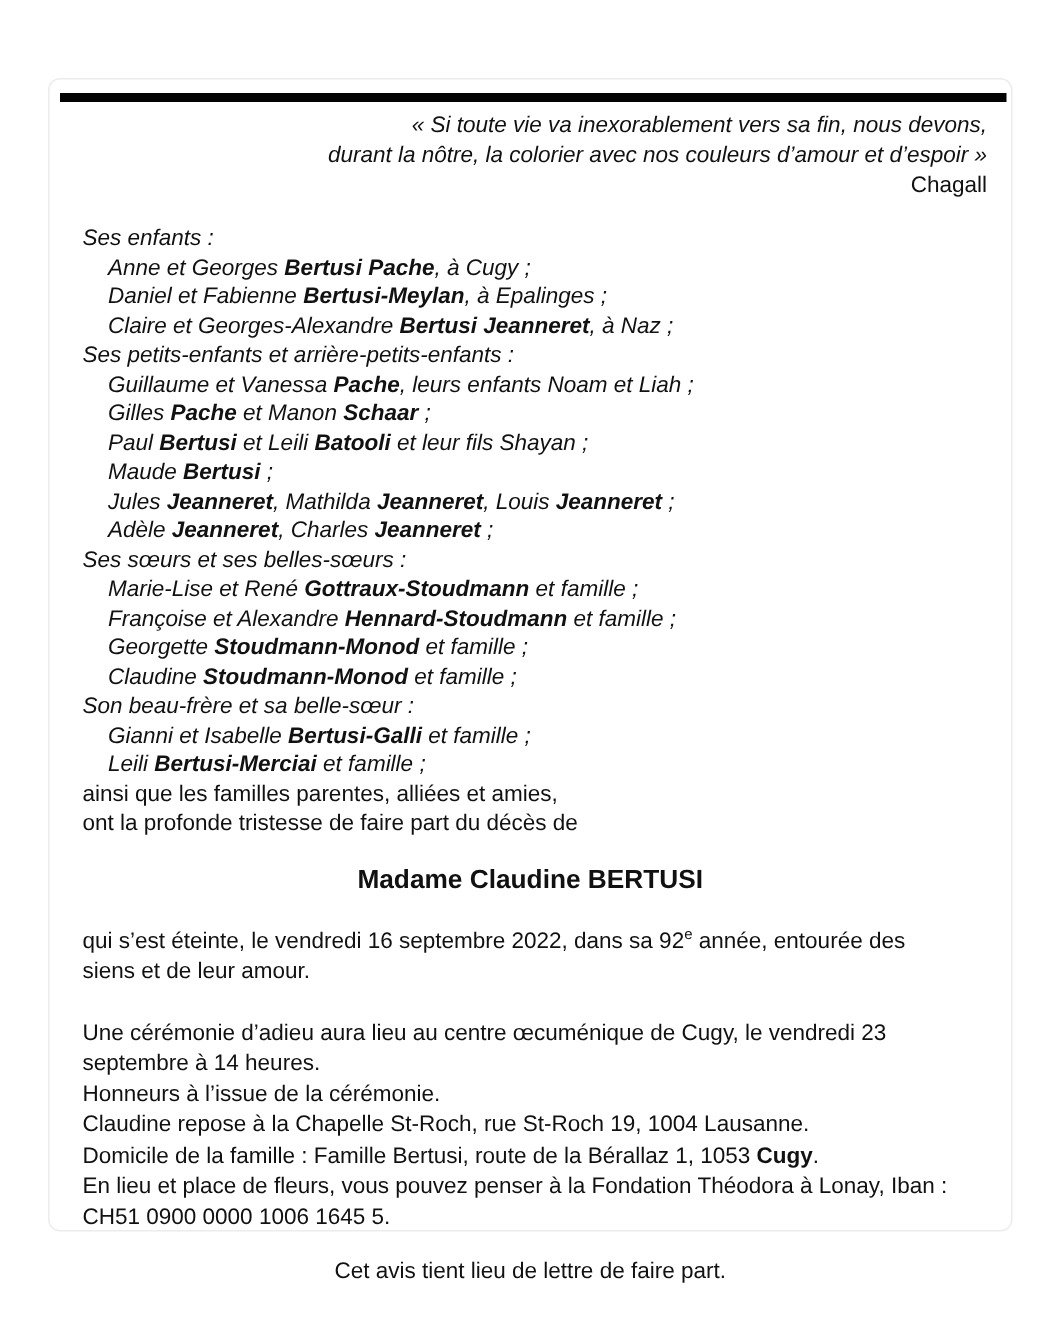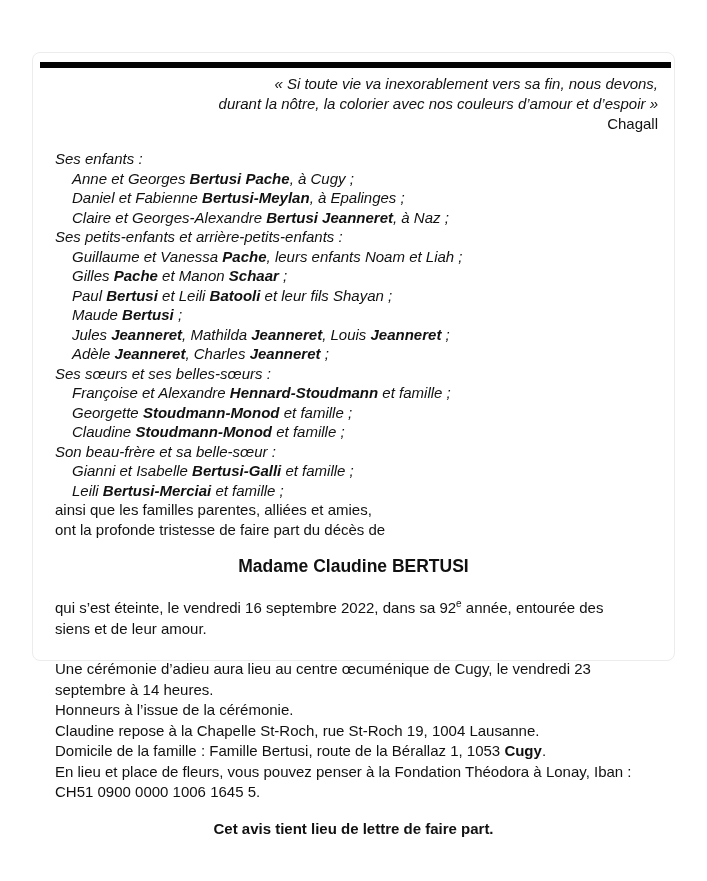--- a/index.html
+++ b/index.html
@@ -2,37 +2,37 @@
 <html><head>
 <meta charset="utf-8">
 <style>
   html, body { margin:0; padding:0; }
   body {
     width:707px; height:881px; background:#ffffff;
     font-family:"Liberation Sans", sans-serif; color:#111111;
     position:relative; overflow:hidden;
   }
   .card {
-    position:absolute; left:32px; top:52px; width:643px; height:609px;
+    position:absolute; left:32px; top:52px; width:643px; height:769px;
     border:1px solid #ececec; border-radius:8px; box-sizing:border-box;
     background:#ffffff;
   }
   .bar-top { height:6px; background:#030303; margin:9px 3px 0 7px; }
   .quote { text-align:right; font-style:italic; font-size:15px; line-height:20px; margin:6px 16px 0 60px; }
   .quote-attribution { font-style:normal; text-align:right; font-size:15px; line-height:20px; margin:0 16px 0 0; }
   .family { font-size:15px; line-height:19.5px; margin:15px 10px 0 22px;font-style:italic; }
   .family .section-header { padding-left:0; }
   .family .entry { padding-left:17px; }
   .closing { font-size:15px; line-height:19.5px; margin:0 10px 0 22px; }
   .deceased { text-align:center; margin-top:17px; }
   .deceased-name { font-weight:bold; font-size:17.5px; line-height:20px; }
   .deceased-maiden { font-size:15px; line-height:18px; margin-top:2px; }
   .body-paragraphs { font-size:15px; line-height:20.5px; margin:22px 36px 0 22px; }
   .para.gap { margin-top:20px; }
-  .footer-notice { text-align:center; font-size:15px; margin-top:17px;font-weight:bold; }
+  .footer-notice { text-align:center; font-size:15px; margin-top:17px; }
   .b { font-weight:bold; }
   sup { font-size:10px; line-height:0; vertical-align:super; }
 </style>
 </head>
 <body>
 
 <div class="card">
   <div class="bar-top"></div>
 
   <div class="quote">
@@ -47,20 +47,21 @@
       <div class="entry"><span>Daniel et Fabienne </span><span class="b">Bertusi-Meylan</span><span>, à Epalinges ;</span></div>
       <div class="entry"><span>Claire et Georges-Alexandre </span><span class="b">Bertusi Jeanneret</span><span>, à Naz ;</span></div>
       <div class="section-header">Ses petits-enfants et arrière-petits-enfants :</div>
       <div class="entry"><span>Guillaume et Vanessa </span><span class="b">Pache</span><span>, leurs enfants Noam et Liah ;</span></div>
       <div class="entry"><span>Gilles </span><span class="b">Pache</span><span> et Manon </span><span class="b">Schaar</span><span> ;</span></div>
       <div class="entry"><span>Paul </span><span class="b">Bertusi</span><span> et Leili </span><span class="b">Batooli</span><span> et leur fils Shayan ;</span></div>
       <div class="entry"><span>Maude </span><span class="b">Bertusi</span><span> ;</span></div>
       <div class="entry"><span>Jules </span><span class="b">Jeanneret</span><span>, Mathilda </span><span class="b">Jeanneret</span><span>, Louis </span><span class="b">Jeanneret</span><span> ;</span></div>
       <div class="entry"><span>Adèle </span><span class="b">Jeanneret</span><span>, Charles </span><span class="b">Jeanneret</span><span> ;</span></div>
       <div class="section-header">Ses sœurs et ses belles-sœurs :</div>
+      <div class="entry"><span>Marie-Lise et René </span><span class="b">Gottraux-Stoudmann</span><span> et famille ;</span></div>
       <div class="entry"><span>Françoise et Alexandre </span><span class="b">Hennard-Stoudmann</span><span> et famille ;</span></div>
       <div class="entry"><span>Georgette </span><span class="b">Stoudmann-Monod</span><span> et famille ;</span></div>
       <div class="entry"><span>Claudine </span><span class="b">Stoudmann-Monod</span><span> et famille ;</span></div>
       <div class="section-header">Son beau-frère et sa belle-sœur :</div>
       <div class="entry"><span>Gianni et Isabelle </span><span class="b">Bertusi-Galli</span><span> et famille ;</span></div>
       <div class="entry"><span>Leili </span><span class="b">Bertusi-Merciai</span><span> et famille ;</span></div>
     </div>
 
   <div class="closing" id="closing-lines">
       <div>ainsi que les familles parentes, alliées et amies,</div>

